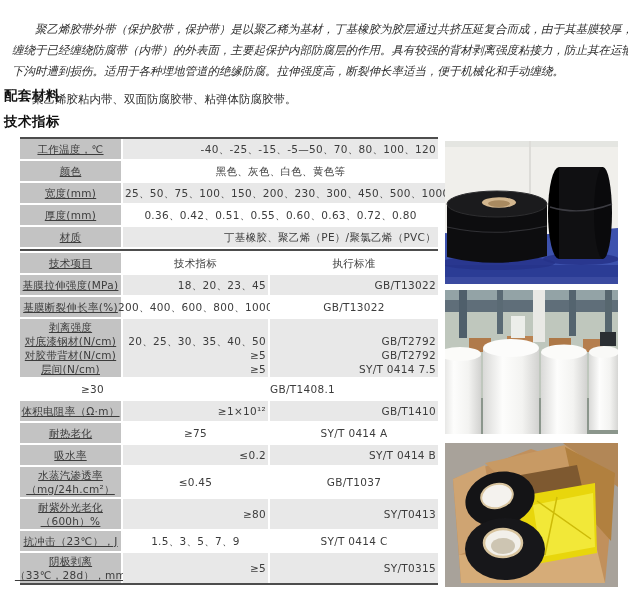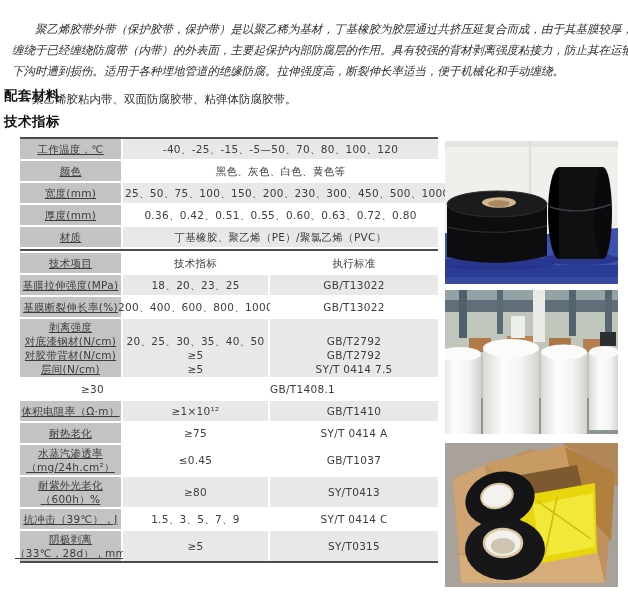--- a/index.html
+++ b/index.html
@@ -48,21 +48,21 @@
   .cell{
     display:flex;flex-direction:column;justify-content:center;align-items:center;
     text-align:center;font-size:10.5px;color:#3c3c3c;
     letter-spacing:0.3px;padding:1px 2px;
   }
   .ln{line-height:14px;min-height:14px;white-space:nowrap;}
   .lbl{width:101px;flex:none;background:var(--lblbg);text-decoration:underline;}
   .basic .val{flex:1;}
   .tech .val{width:145px;flex:none;}
   .tech .std{flex:1;}
-  .gray .val,.gray .std{background:var(--altbg);}
+  .gray .val,.gray .std{background:var(--altbg);align-items:flex-end;}
   .white .val,.white .std{background:var(--rowbg);}
 
   
   .photo{position:absolute;left:445px;width:173px;overflow:hidden;}
   .photo svg{display:block;width:100%;height:100%;}
   .photo1{top:141px;height:143px;}
   .photo2{top:290px;height:144px;}
   .photo3{top:443px;height:144px;}
 </style>
 </head>
@@ -128,21 +128,21 @@
         </div>
         <div class="cell std">
           <div class="ln">执行标准</div>
         </div>
       </div>
       <div class="trow tech gray">
         <div class="cell lbl">
           <div class="ln">基膜拉伸强度(MPa)</div>
         </div>
         <div class="cell val">
-          <div class="ln">18、20、23、25</div>
+          <div class="ln">18、20、23、45</div>
         </div>
         <div class="cell std">
           <div class="ln">GB/T13022</div>
         </div>
       </div>
       <div class="trow tech white">
         <div class="cell lbl">
           <div class="ln">基膜断裂伸长率(%)</div>
         </div>
         <div class="cell val">
@@ -195,20 +195,31 @@
         <div class="cell lbl">
           <div class="ln">耐热老化</div>
         </div>
         <div class="cell val">
           <div class="ln">≥75</div>
         </div>
         <div class="cell std">
           <div class="ln">SY/T 0414 A</div>
         </div>
       </div>
+      <div class="trow tech gray">
+        <div class="cell lbl">
+          <div class="ln">吸水率</div>
+        </div>
+        <div class="cell val">
+          <div class="ln">≤0.2</div>
+        </div>
+        <div class="cell std">
+          <div class="ln">SY/T 0414 B</div>
+        </div>
+      </div>
       <div class="trow tech white">
         <div class="cell lbl">
           <div class="ln">水蒸汽渗透率</div>
           <div class="ln">（mg/24h.cm²）</div>
         </div>
         <div class="cell val">
           <div class="ln">≤0.45</div>
         </div>
         <div class="cell std">
           <div class="ln">GB/T1037</div>
@@ -221,21 +232,21 @@
         </div>
         <div class="cell val">
           <div class="ln">≥80</div>
         </div>
         <div class="cell std">
           <div class="ln">SY/T0413</div>
         </div>
       </div>
       <div class="trow tech white">
         <div class="cell lbl">
-          <div class="ln">抗冲击（39℃），J</div>
+          <div class="ln">抗冲击（23℃），J</div>
         </div>
         <div class="cell val">
           <div class="ln">1.5、3、5、7、9</div>
         </div>
         <div class="cell std">
           <div class="ln">SY/T 0414 C</div>
         </div>
       </div>
       <div class="trow tech gray">
         <div class="cell lbl">

